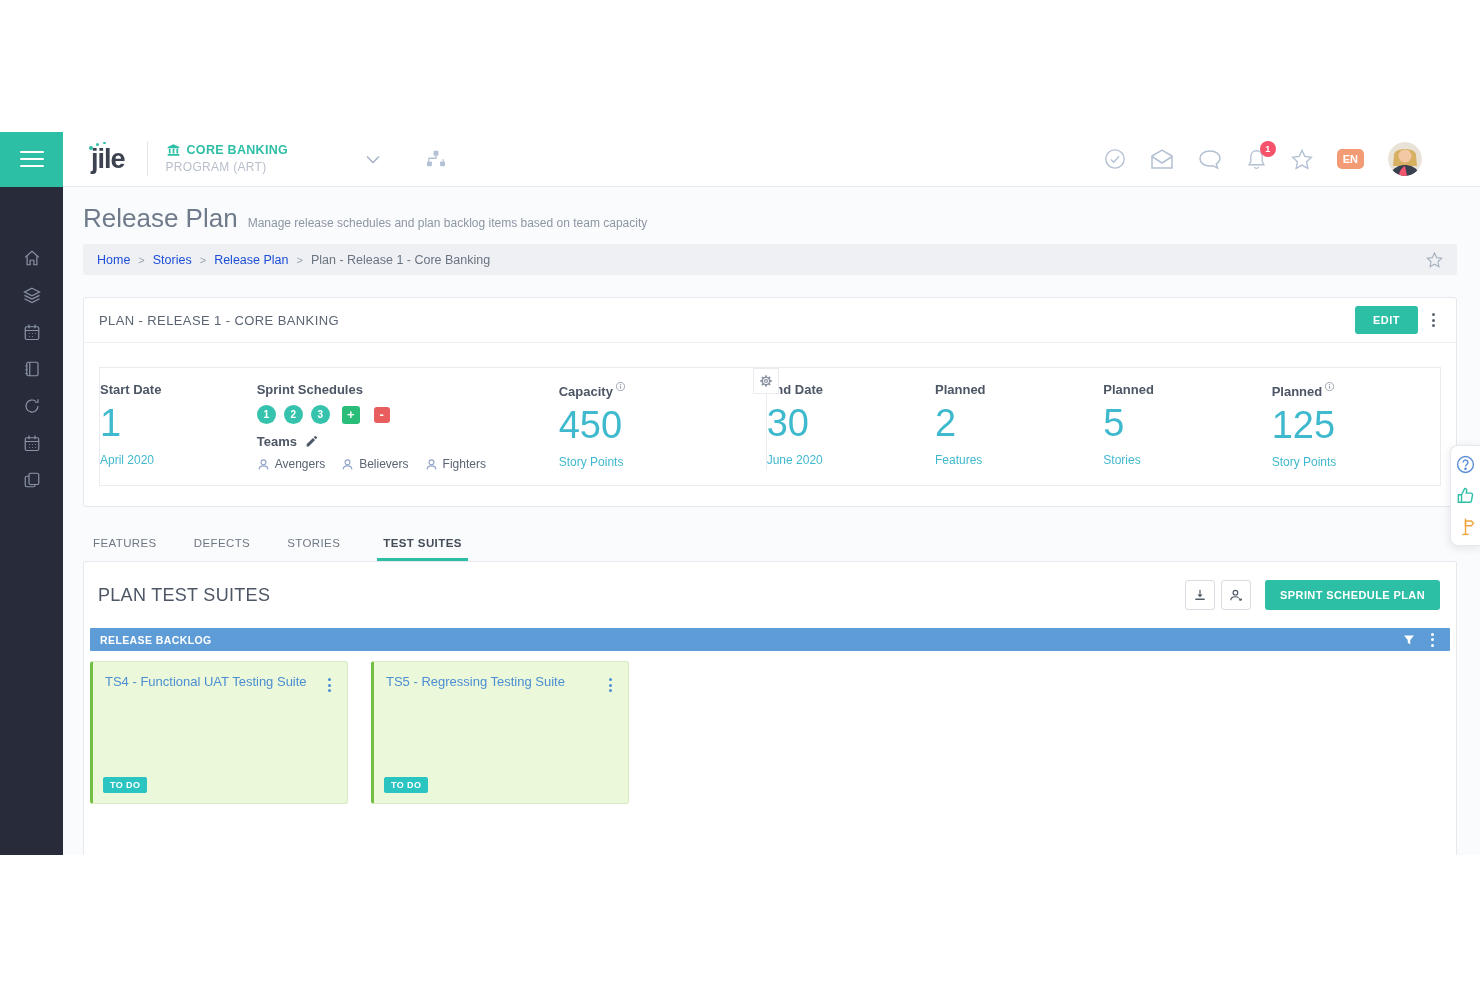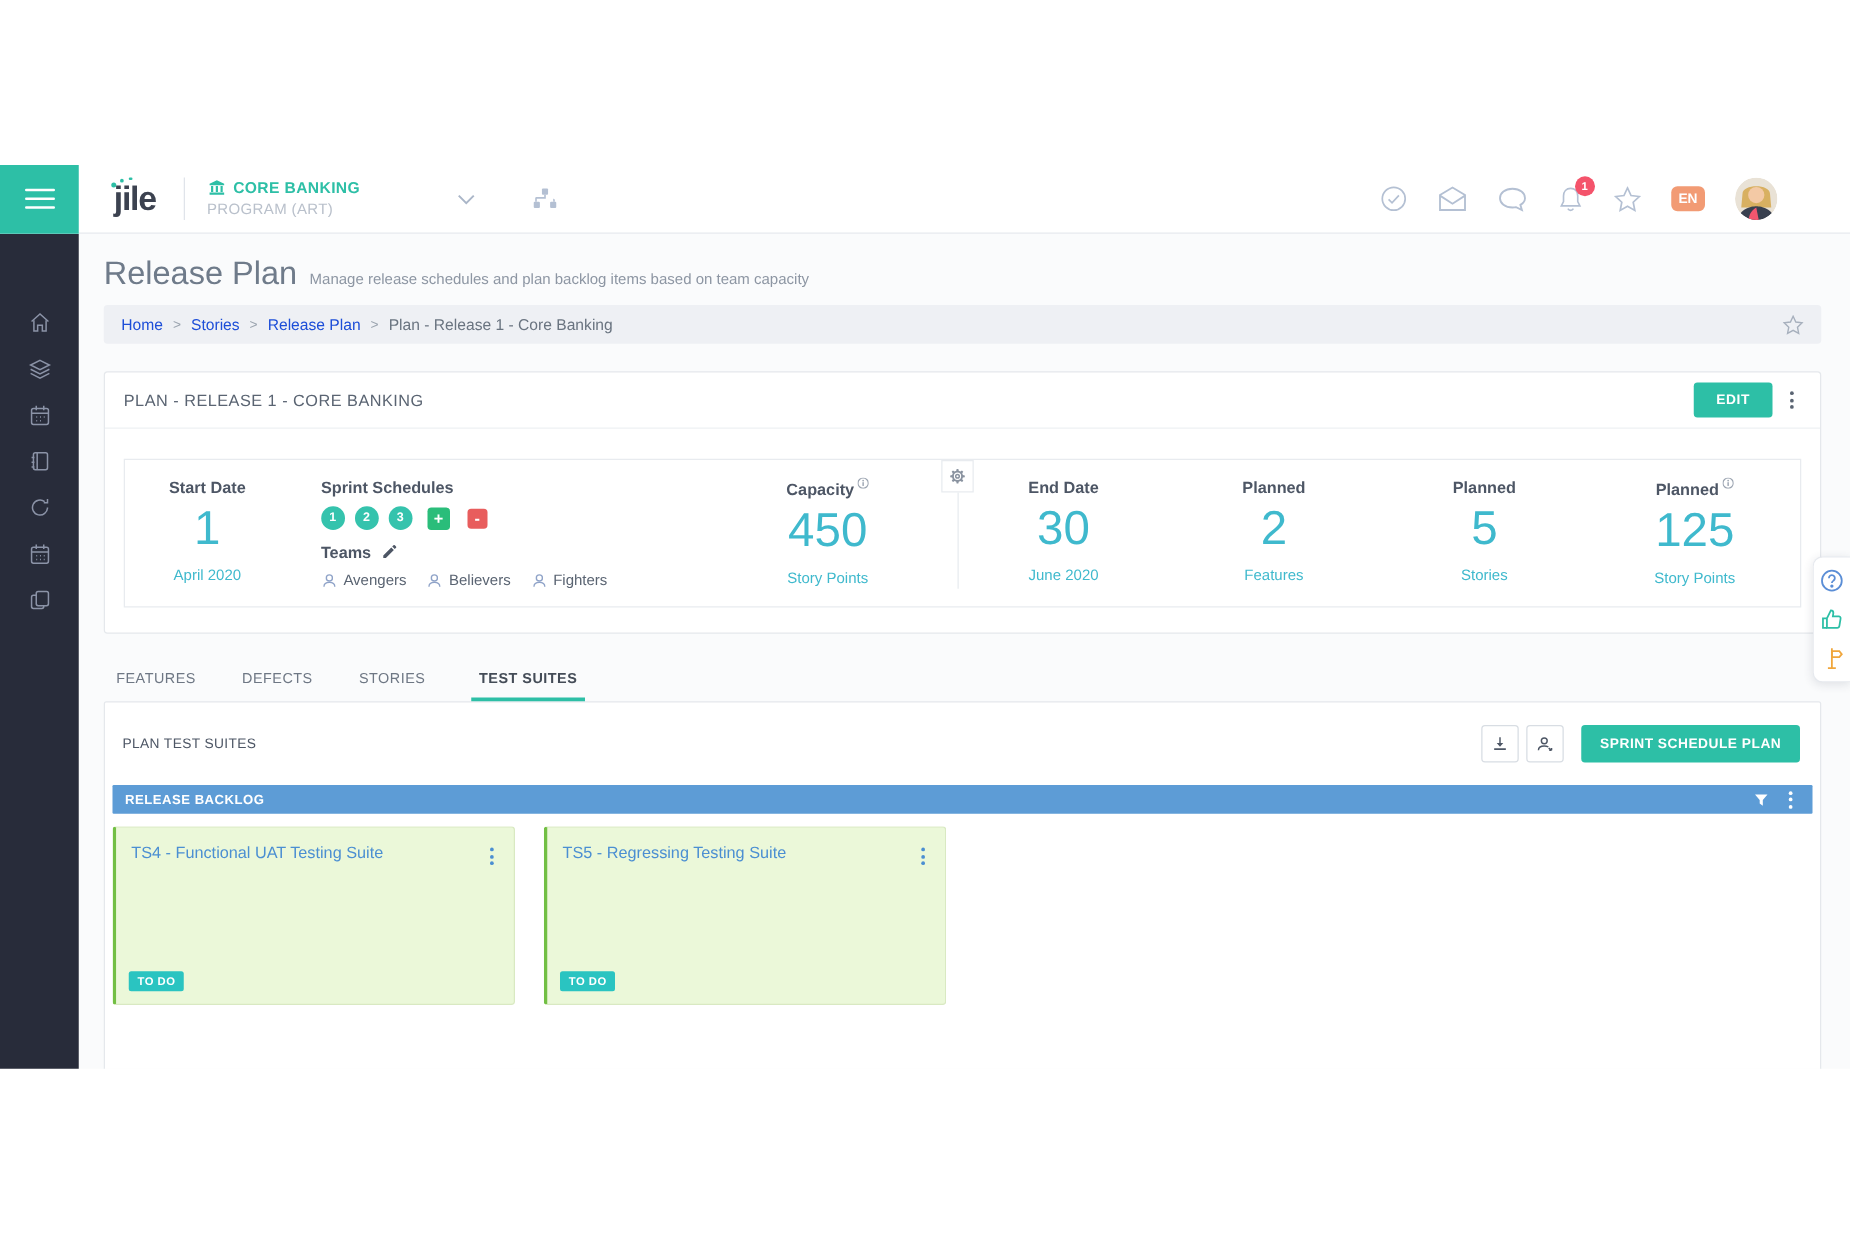--- a/index.html
+++ b/index.html
@@ -48,21 +48,21 @@
   .plan-panel { margin-top:22px; background:#fff; border:1px solid #e5e8ec; border-radius:3px; }
   .panel-head { height:45px; display:flex; align-items:center; padding:0 15px; border-bottom:1px solid #eef1f4; }
   .panel-title { font-size:13px; color:#5a6472; letter-spacing:.4px; }
   .edit-btn { margin-left:auto; background:#2dbfa6; color:#fff; border:none; font-size:11px; font-weight:bold; letter-spacing:.5px; padding:8px 18px; border-radius:3px; cursor:pointer; font-family:inherit; }
   .kebab { display:flex; flex-direction:column; gap:2.5px; padding:4px 6px; cursor:pointer; }
   .kebab i { width:3px; height:3px; border-radius:50%; background:#5a6472; }
   .kebab.blue i { background:#4b8fd2; }
   .kebab.white i { background:#fff; }
 
   .stats-box { margin:24px 15px 20px; border:1px solid #e8ebef; display:flex; padding:12px 0 14px; position:relative; }
-  .stat-cell { text-align:center; padding-top:2px; }
+  .stat-cell { text-align:left; padding-top:2px; }
   .stat-label { font-size:13px; color:#4d5665; font-weight:bold; }
   .stat-label .info { color:#9aa3b0; margin-left:3px; vertical-align:super; display:inline-flex; }
   .stat-value { font-size:38px; color:#3fb9cd; margin-top:6px; line-height:1.1; }
   .stat-sub { font-size:12px; color:#3fb9cd; margin-top:8px; }
   .cell-start { width:133px; }
   .cell-sprint { width:330px; text-align:left; padding-left:25px; }
   .cell-capacity { width:210px; border-right:1px solid #e8ebef; position:relative; }
   .cell-end { width:170px; }
   .cell-planned { width:170px; }
   .gear-btn { position:absolute; right:-13px; top:-12px; width:26px; height:26px; background:#fff; border:1px solid #e8ebef; display:flex; align-items:center; justify-content:center; color:#8a93a0; cursor:pointer; z-index:2; }
@@ -77,29 +77,29 @@
   .team-link .uic { color:#8fa3c8; display:flex; }
 
   
   .tabs { margin-top:30px; display:flex; gap:37px; padding-left:10px; }
   .tab { font-size:11.5px; color:#6e7784; letter-spacing:.4px; padding-bottom:9px; cursor:pointer; }
   .tab.active { color:#444c57; font-weight:bold; border-bottom:3px solid #2dbfa6; padding-left:6px; padding-right:6px; }
 
   
   .suite-panel { background:#fff; border:1px solid #e5e8ec; border-radius:2px; height:302px; }
   .suite-head { height:66px; display:flex; align-items:center; padding:0 16px 0 14px; }
-  .suite-title { font-size:11px; color:#4d5665; letter-spacing:.3px; }
+  .suite-title { font-size:18px; color:#4d5665; letter-spacing:.3px; }
   .suite-actions { margin-left:auto; display:flex; align-items:center; gap:6px; }
   .sq-btn { width:30px; height:30px; background:#fff; border:1px solid #d8dde3; border-radius:3px; display:flex; align-items:center; justify-content:center; color:#4d5665; cursor:pointer; }
   .ssp-btn { background:#2dbfa6; color:#fff; border:none; font-size:11px; font-weight:bold; letter-spacing:.4px; padding:9px 15px; border-radius:3px; cursor:pointer; margin-left:8px; font-family:inherit; }
   .backlog-bar { margin:0 6px; height:23px; background:#5d9cd6; display:flex; align-items:center; padding:0 10px; border-radius:1px; }
   .backlog-title { color:#fff; font-size:10.5px; font-weight:bold; letter-spacing:.4px; }
   .backlog-actions { margin-left:auto; display:flex; align-items:center; gap:10px; color:#fff; }
   .cards-row { display:flex; gap:23px; padding:10px 0 0 6px; }
-  .suite-card { width:322px; height:143px; background:#ebf8d9; border:1px solid #d9e9c2; border-left:3px solid #72bf44; border-radius:3px; position:relative; padding:12px 10px 12px 12px; cursor:pointer; }
+  .suite-card { width:258px; height:143px; background:#ebf8d9; border:1px solid #d9e9c2; border-left:3px solid #72bf44; border-radius:3px; position:relative; padding:12px 10px 12px 12px; cursor:pointer; }
   .card-top { display:flex; align-items:flex-start; }
   .card-title { font-size:13px; color:#4b8fd2; line-height:1.3; padding-right:8px; }
   .card-kebab { margin-left:auto; }
   .status-badge { position:absolute; left:10px; bottom:10px; background:#2ac4c1; color:#fff; font-size:9px; font-weight:bold; letter-spacing:.4px; padding:3px 7px; border-radius:2px;text-align:center; }
 
   
   .help-widget { position:absolute; right:0; top:445px; width:30px; background:#fff; border:1px solid #e6e9ee; border-right:none; border-radius:8px 0 0 8px; box-shadow:0 2px 8px rgba(40,50,70,.12); display:flex; flex-direction:column; align-items:center; padding:9px 0; gap:12px; z-index:10; }
   .help-widget .hw { display:flex; cursor:pointer; }
   .hw-q { color:#5b8ed6; } .hw-t { color:#2dbfa6; } .hw-s { color:#f0a63c; }
 

